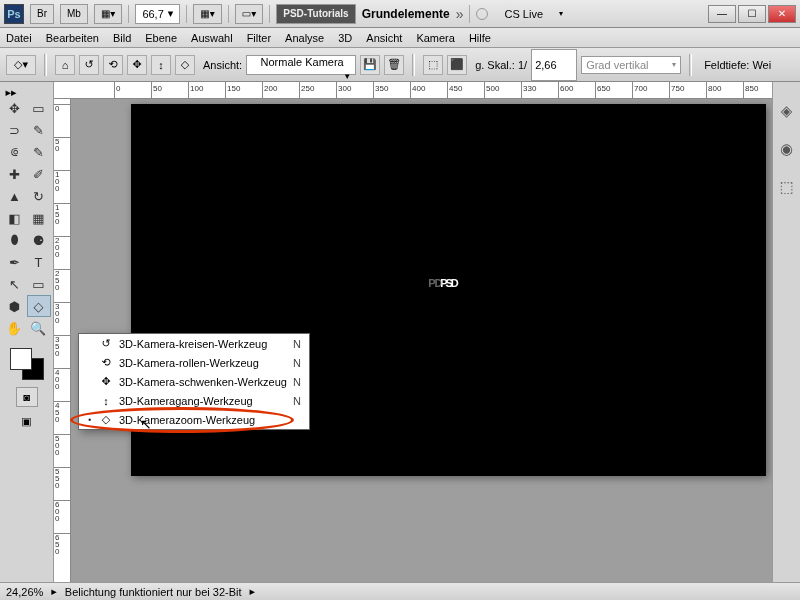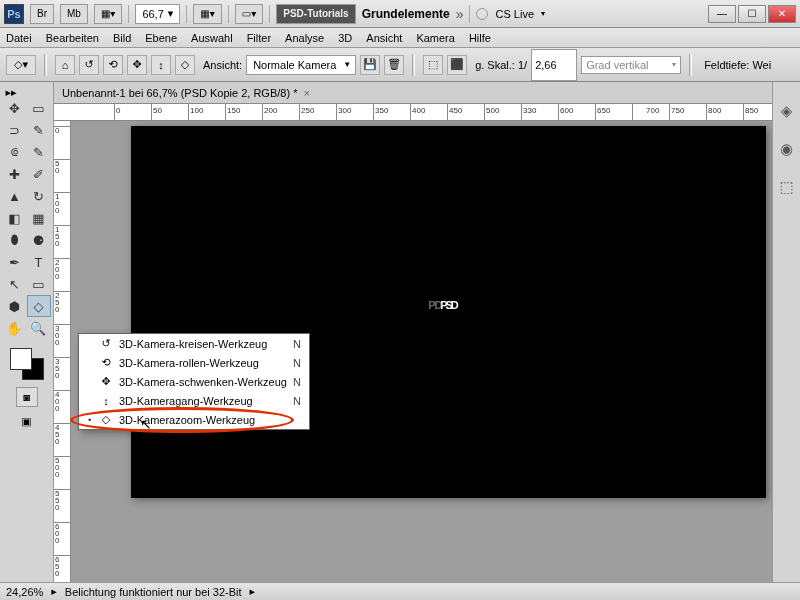--- a/index.html
+++ b/index.html
@@ -17,21 +17,21 @@
 .win-close { background: linear-gradient(#e77,#c33); color: #fff; }
 
 
 .menubar { height: 20px; background: linear-gradient(#e8e8e8,#d8d8d8); border-bottom: 1px solid #999; display: flex; align-items: center; padding: 0 6px; gap: 14px; }
 .menu-item { cursor: default; }
 
 
 .optbar { height: 34px; background: linear-gradient(#e6e6e6,#cfcfcf); border-bottom: 1px solid #888; display: flex; align-items: center; padding: 0 6px; gap: 4px; }
 .icon-btn { width: 20px; height: 20px; border: 1px solid #aaa; background: #e0e0e0; display: flex; align-items: center; justify-content: center; font-size: 11px; }
 .opt-label { margin-left: 4px; }
-.opt-select { height: 20px; border: 1px solid #999; background: #fff; padding: 0 4px 0 6px; display: flex; align-items: center; gap: 4px; min-width: 110px; }
+.opt-select { height: 20px; border: 1px solid #999; background: #fff; padding: 0 4px 0 6px; display: flex; align-items: center; gap: 4px; min-width: 110px; flex-direction: column; }
 .opt-input { height: 32px; width: 46px; border: 1px solid #999; background: #fff; padding: 0 3px; display: flex; align-items: center; }
 .grad-field { width: 100px; height: 18px; border: 1px solid #999; background: #fff; color: #888; display: flex; align-items: center; padding: 0 4px; }
 
 
 .workspace { position: absolute; top: 82px; bottom: 18px; left: 0; right: 0; display: flex; }
 .tool-col { width: 54px; background: #d4d4d4; border-right: 1px solid #999; display: flex; flex-direction: column; align-items: center; padding-top: 4px; gap: 1px; }
 .tool-grid { width: 48px; display: grid; grid-template-columns: 24px 24px; gap: 0px; }
 .tool { width: 24px; height: 22px; background: #d4d4d4; border: 1px solid #d4d4d4; display: flex; align-items: center; justify-content: center; font-size: 13px; color: #333; position: relative; }
 .tool-sel { background: #bcd; border-color: #79a; }
 .tool-color { margin-top: 6px; width: 40px; height: 36px; position: relative; }
@@ -85,21 +85,21 @@
     </div>
   <div class="title-sep"></div>
   <div class="title-btn">▦▾</div>
   <div class="title-sep"></div>
   <div class="title-btn">▭▾</div>
   <div class="title-sep"></div>
   <div class="title-btn" style="background:#535353;color:#eee;font-weight:bold">PSD-Tutorials</div>
   <div class="title-text">Grundelemente</div>
   <div style="font-size:14px;color:#555">»</div>
   <div class="title-sep"></div>
-  <div style="display:flex;align-items:center;gap:7px">
+  <div style="display:flex;align-items:center;gap:16px">
       <span style="width:12px;height:12px;border:1px solid #999;border-radius:50%;display:inline-block"></span>
       <span>CS Live</span>
       <span style="font-size:8px">▾</span>
     </div>
   <div class="spacer"></div>
   <div class="win-btns">
     <div class="win-btn">—</div>
     <div class="win-btn">☐</div>
     <div class="win-btn win-close">✕</div>
   </div>
@@ -178,24 +178,20 @@
     </div>
     <div class="tool-color">
       <div class="tc-fg"></div>
       <div class="tc-bg"></div>
     </div>
     <div class="qm-btn">◙</div>
     <div class="screen-btn">▣</div>
   </div>
 
   <div class="center">
-    <div class="doc-tab">
-      <span>Unbenannt-1 bei 66,7% (PSD Kopie 2, RGB/8) *</span>
-      <span style="color:#666">×</span>
-    </div>
     <div class="ruler-top" id="ruler-top">
         <div class="tick" style="left: 60px;"></div>
         <div class="lbl" style="left: 62px;">0</div>
         <div class="tick" style="left: 97px;"></div>
         <div class="lbl" style="left: 99px;">50</div>
         <div class="tick" style="left: 134px;"></div>
         <div class="lbl" style="left: 136px;">100</div>
         <div class="tick" style="left: 171px;"></div>
         <div class="lbl" style="left: 173px;">150</div>
         <div class="tick" style="left: 208px;"></div>
@@ -212,21 +208,21 @@
         <div class="lbl" style="left: 395px;">450</div>
         <div class="tick" style="left: 430px;"></div>
         <div class="lbl" style="left: 432px;">500</div>
         <div class="tick" style="left: 467px;"></div>
         <div class="lbl" style="left: 469px;">330</div>
         <div class="tick" style="left: 504px;"></div>
         <div class="lbl" style="left: 506px;">600</div>
         <div class="tick" style="left: 541px;"></div>
         <div class="lbl" style="left: 543px;">650</div>
         <div class="tick" style="left: 578px;"></div>
-        <div class="lbl" style="left: 592px;">700</div>
+        <div class="lbl" style="left: 580px;">700</div>
         <div class="tick" style="left: 615px;"></div>
         <div class="lbl" style="left: 617px;">750</div>
         <div class="tick" style="left: 652px;"></div>
         <div class="lbl" style="left: 654px;">800</div>
         <div class="tick" style="left: 689px;"></div>
         <div class="lbl" style="left: 691px;">850</div>
       </div>
     <div class="canvas-wrap">
       <div class="ruler-left" id="ruler-left">
           <div class="tick" style="top: 5px;"></div>

